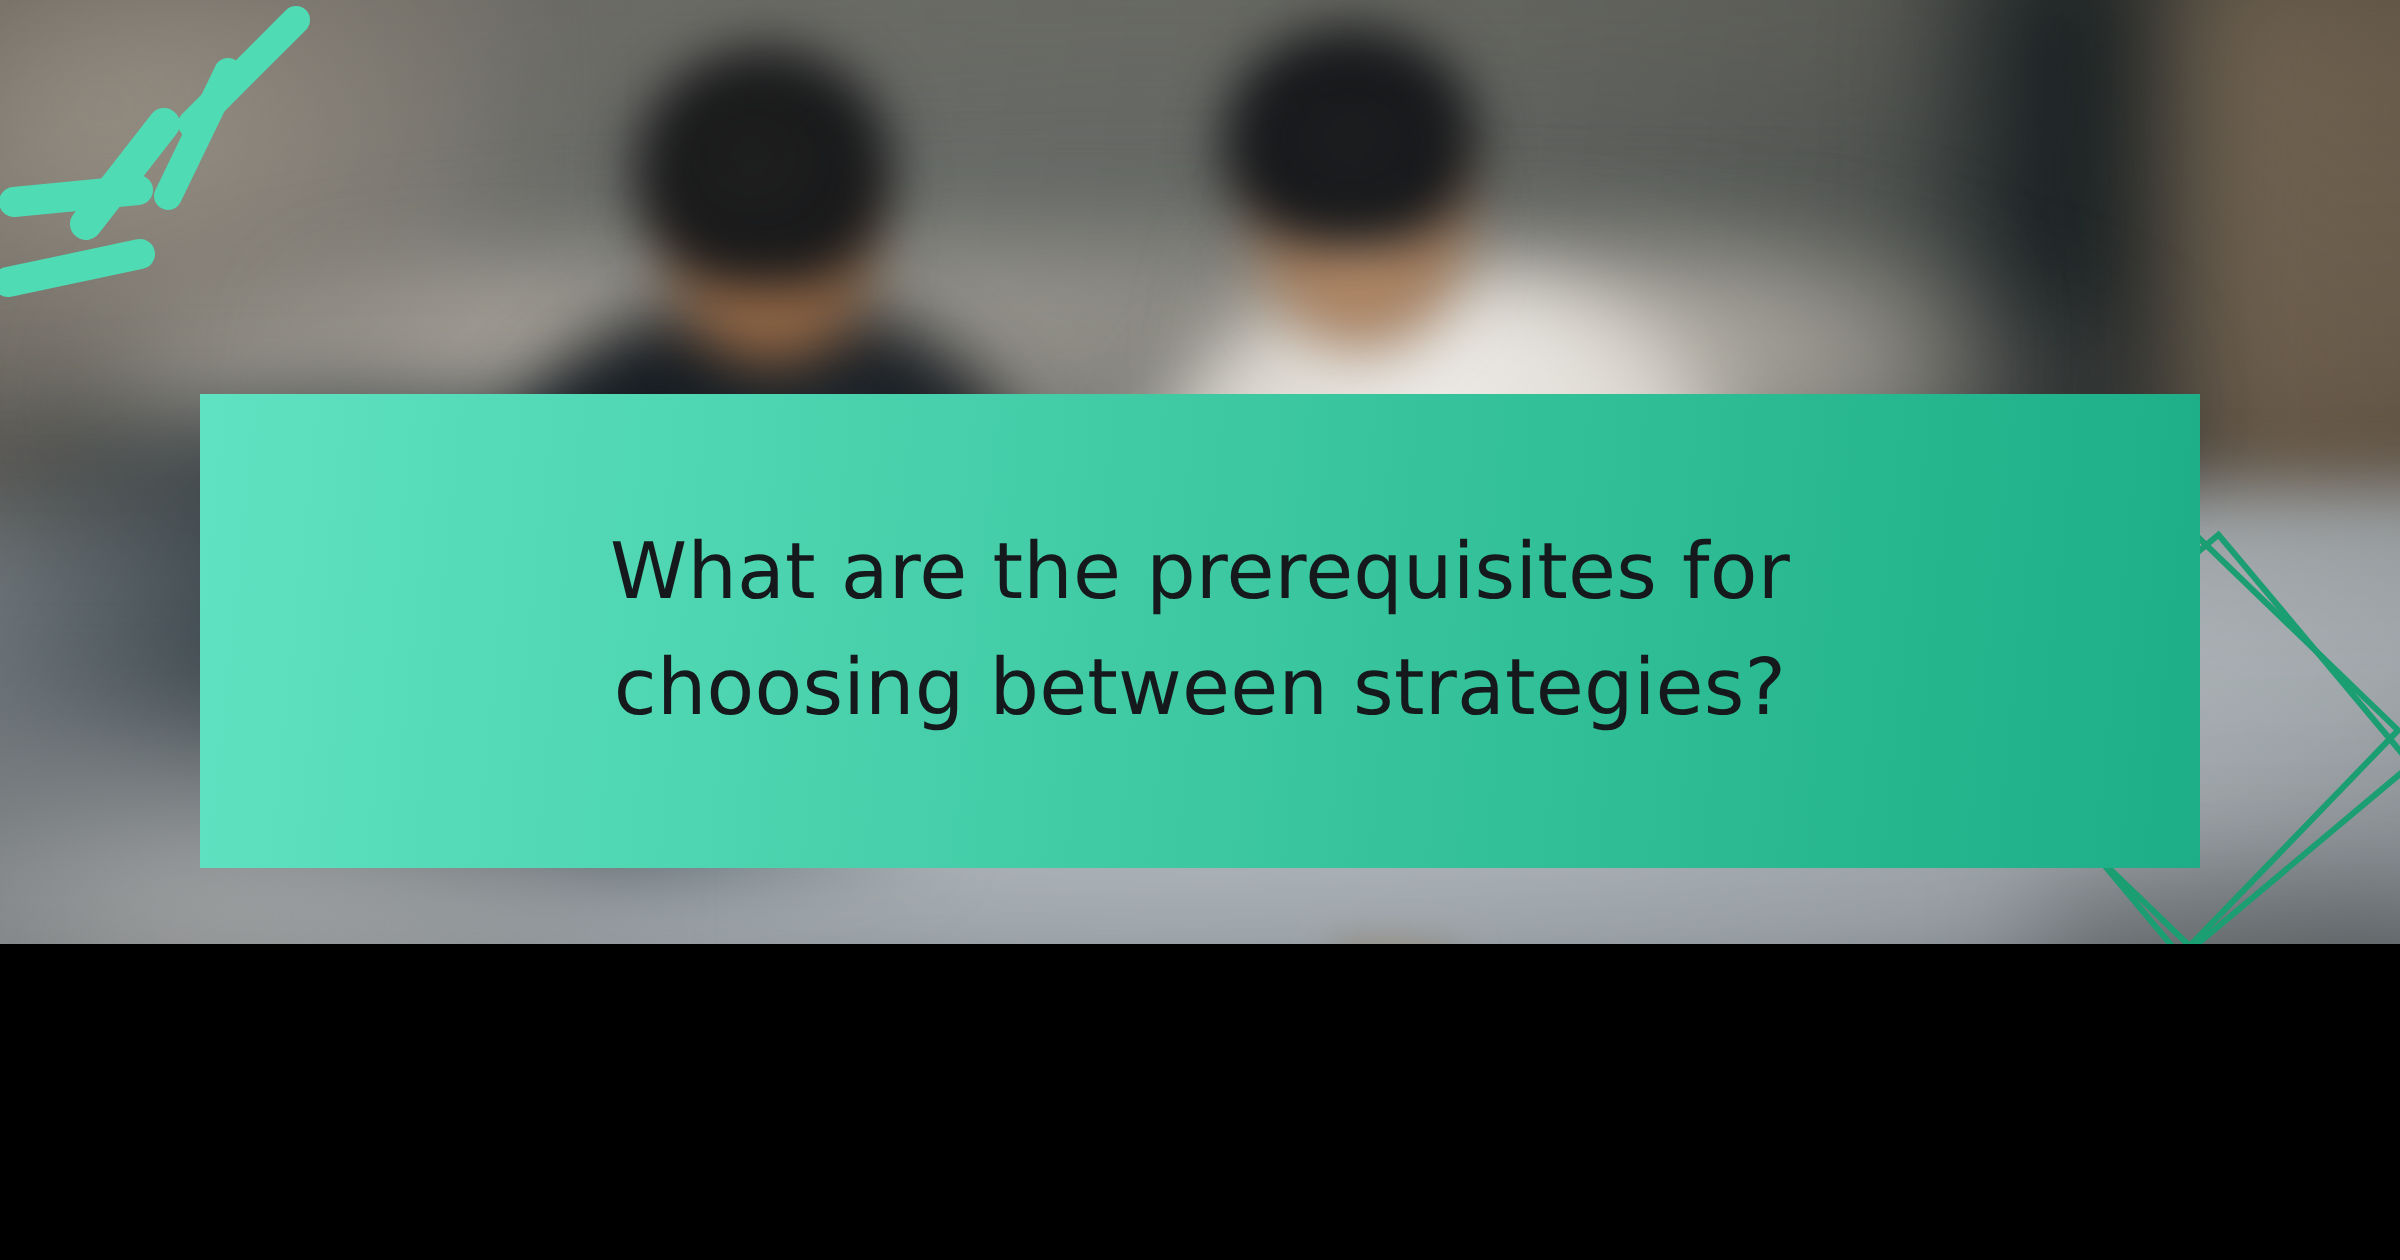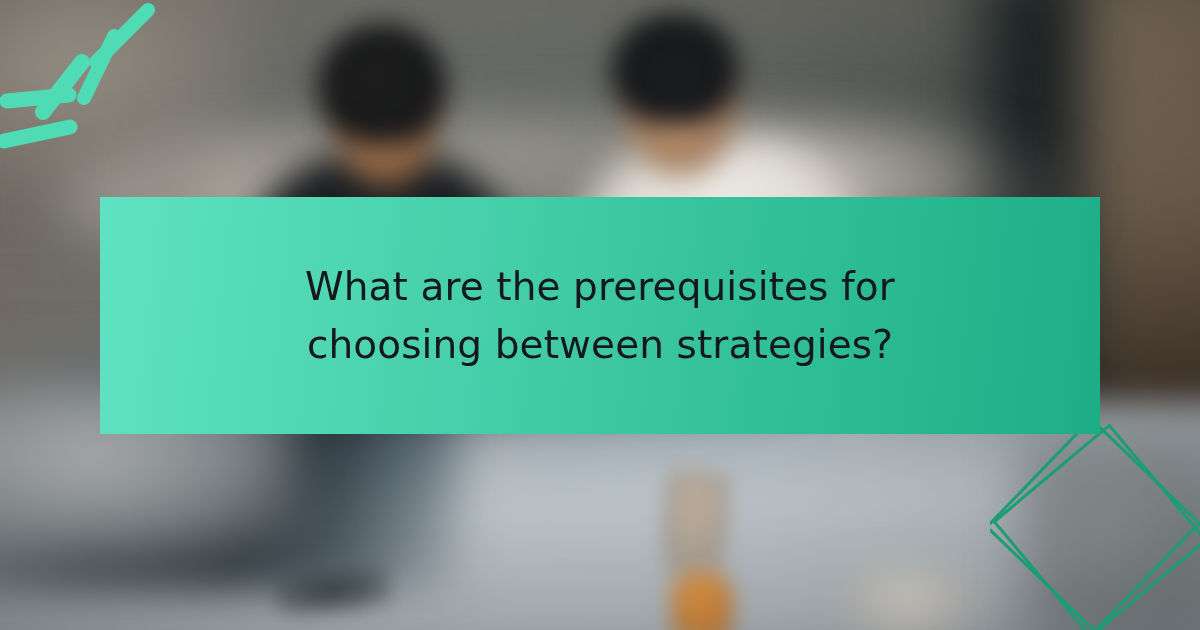--- a/index.html
+++ b/index.html
@@ -4,21 +4,21 @@
 <title>Question Banner Card</title>
 <style>
   html, body {
     margin: 0;
     padding: 0;
     background: #000;
   }
   #stage {
     position: relative;
     width: 1200px;
-    height: 630px;
+    height: 472px;
     overflow: hidden;
     font-family: "DejaVu Sans", "Liberation Sans", sans-serif;
   }
 
   
   .bg-photo {
     position: absolute;
     inset: 0;
     overflow: hidden;
     background: #6b6a66;

